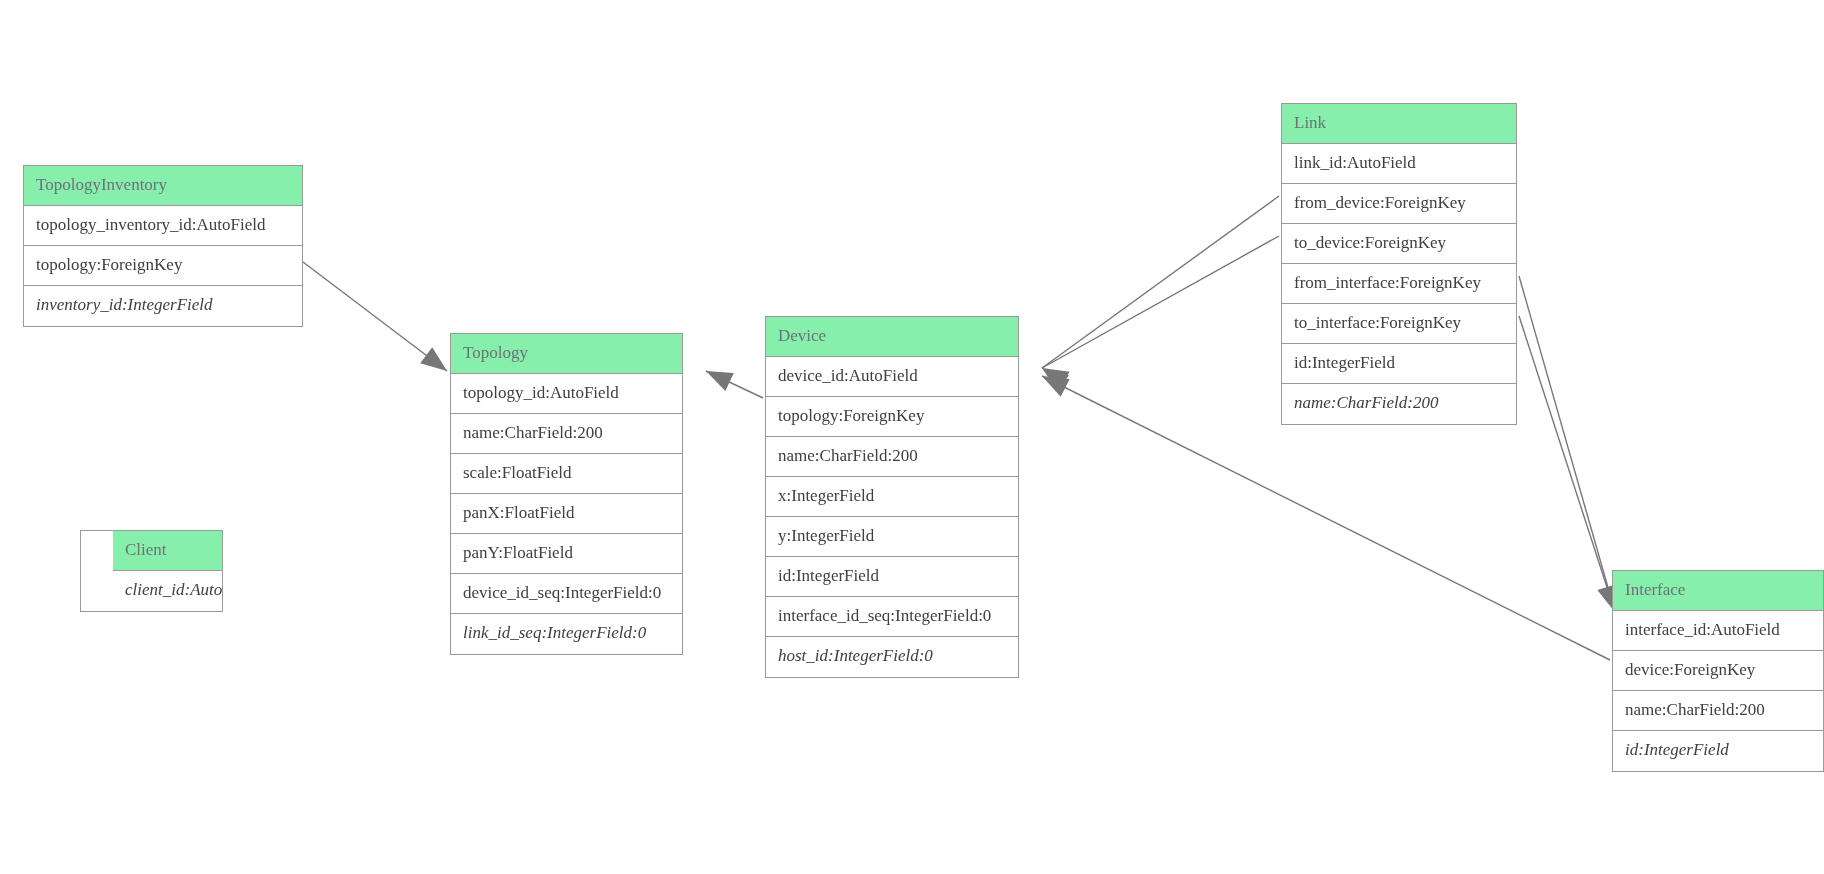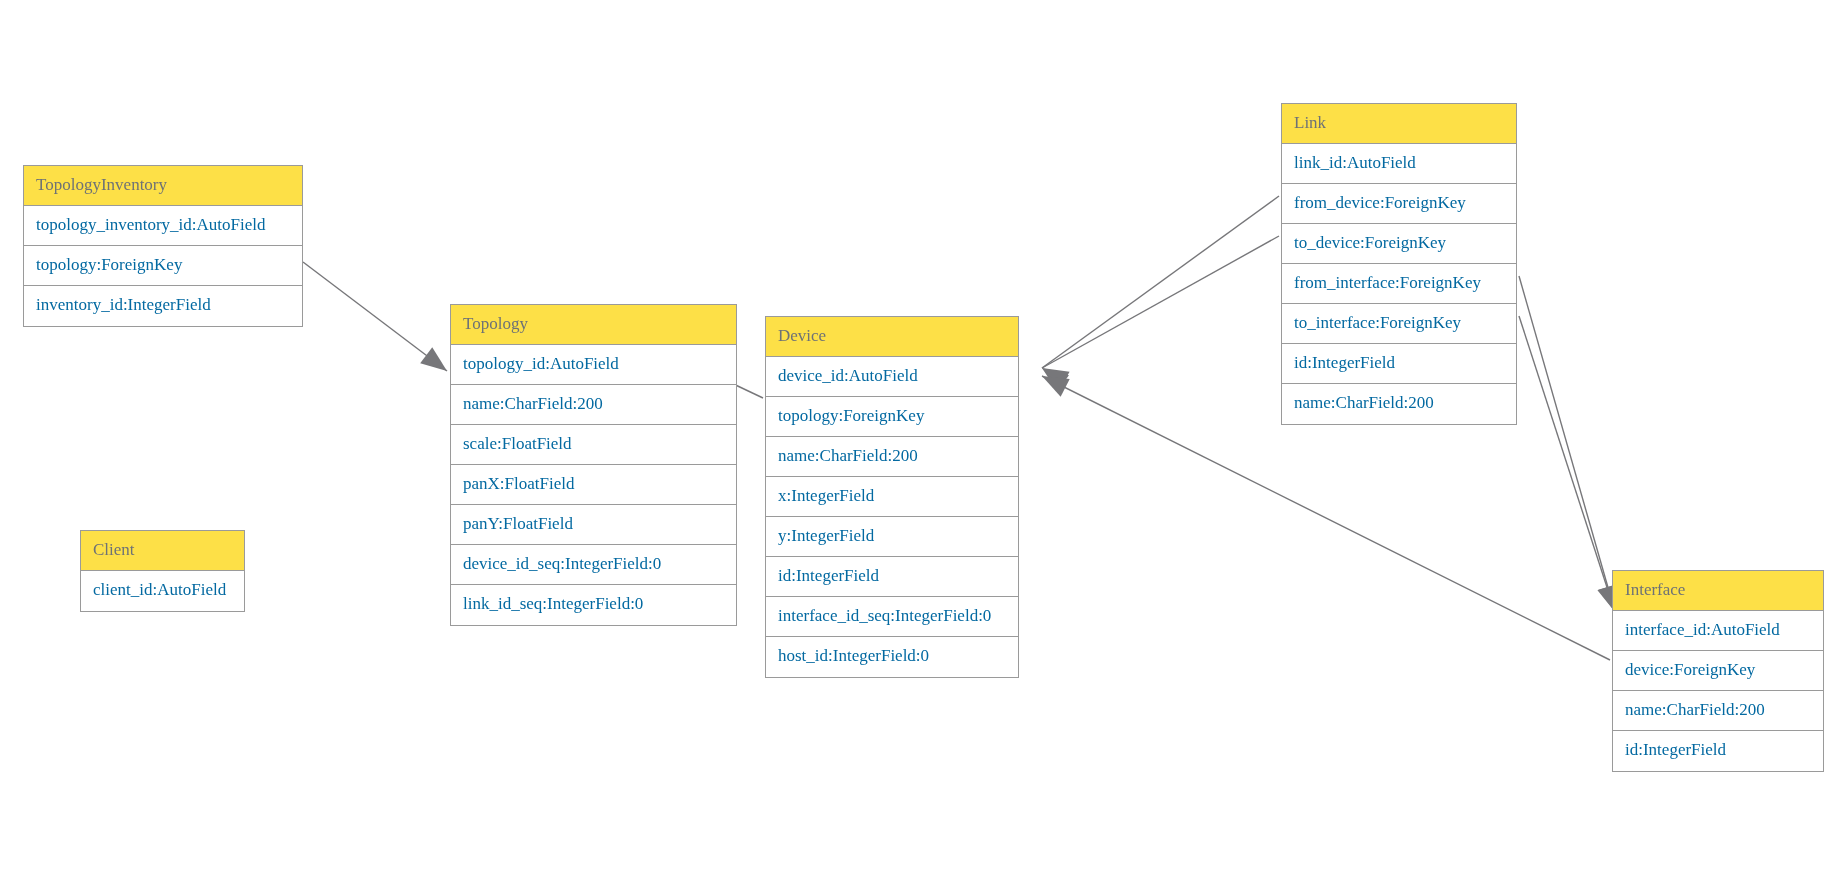--- a/index.html
+++ b/index.html
@@ -28,45 +28,46 @@
     position: absolute;
     box-sizing: border-box;
     border: 1px solid #9a9a9a;
     background: #ffffff;
     z-index: 2;
   }
   .entity-header {
     box-sizing: border-box;
     height: 40px;
     line-height: 38px;
-    background: #fde047;
+    background: #86efac;
     border-bottom: 1px solid #9a9a9a;
     color: #6e7276;
     font-size: 17px;
     padding: 0 0 0 12px;
     white-space: nowrap;
     overflow: hidden;
   }
   .entity-fields {
     display: block;
   }
   .entity-field {
     box-sizing: border-box;
     height: 40px;
     line-height: 38px;
     border-bottom: 1px solid #9a9a9a;
-    color: #0369a1;
+    color: #404040;
     font-size: 17px;
     padding: 0 0 0 12px;
     white-space: nowrap;
     overflow: hidden;
     background: #ffffff;
   }
   .entity-field:last-child {
     border-bottom: none;
+    font-style: italic;
   }
 </style>
 </head>
 <body>
 
 <div id="canvas">
 
   <svg id="edge-layer" viewBox="0 0 1824 874" xmlns="http://www.w3.org/2000/svg">
       <g>
         <path d="M 303 262 L 447 371" stroke="#77777a" stroke-width="1.4" fill="none"></path>
@@ -100,33 +101,33 @@
 
   <div id="entity-layer">
       <div class="entity" style="left: 23px; top: 165px; width: 280px;">
         <div class="entity-header">TopologyInventory</div>
         <div class="entity-fields">
           <div class="entity-field">topology_inventory_id:AutoField</div>
           <div class="entity-field">topology:ForeignKey</div>
           <div class="entity-field">inventory_id:IntegerField</div>
         </div>
       </div>
-      <div class="entity" style="left: 450px; top: 304px; width: 287px;">
+      <div class="entity" style="left: 450px; top: 333px; width: 233px;">
         <div class="entity-header">Topology</div>
         <div class="entity-fields">
           <div class="entity-field">topology_id:AutoField</div>
           <div class="entity-field">name:CharField:200</div>
           <div class="entity-field">scale:FloatField</div>
           <div class="entity-field">panX:FloatField</div>
           <div class="entity-field">panY:FloatField</div>
           <div class="entity-field">device_id_seq:IntegerField:0</div>
           <div class="entity-field">link_id_seq:IntegerField:0</div>
         </div>
       </div>
-      <div class="entity" style="left: 80px; top: 530px; width: 165px;">
+      <div class="entity" style="left: 80px; top: 530px; width: 143px; padding-left: 32px;">
         <div class="entity-header">Client</div>
         <div class="entity-fields">
           <div class="entity-field">client_id:AutoField</div>
         </div>
       </div>
       <div class="entity" style="left: 765px; top: 316px; width: 254px;">
         <div class="entity-header">Device</div>
         <div class="entity-fields">
           <div class="entity-field">device_id:AutoField</div>
           <div class="entity-field">topology:ForeignKey</div>

